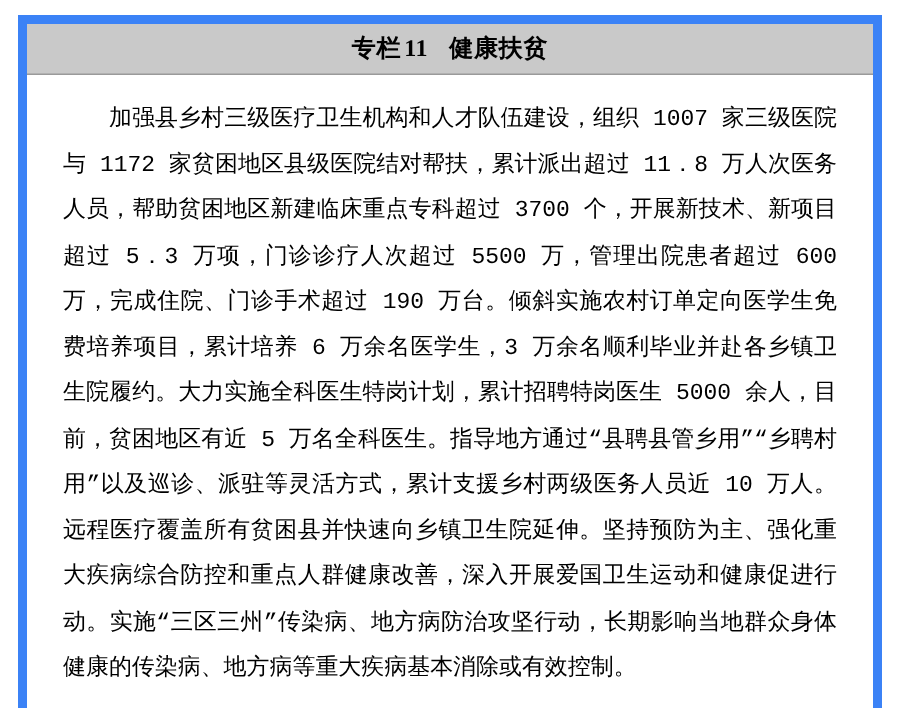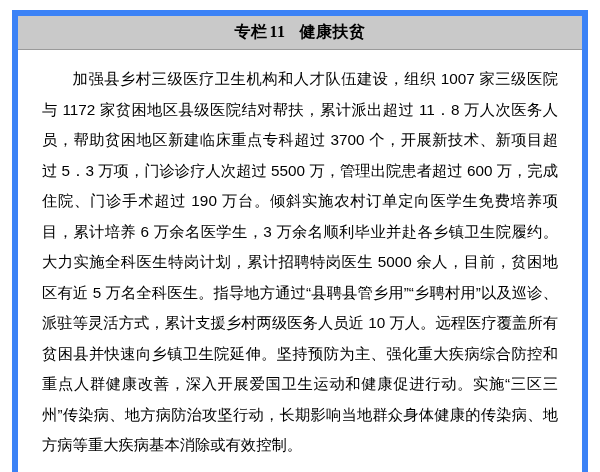--- a/index.html
+++ b/index.html
@@ -54,21 +54,21 @@
     background: #ffffff;
   }
   .para {
     margin: 0;
     font-size: 15.3px;
     line-height: 30.5px;
     color: #000000;
     text-align: justify;
     text-justify: inter-ideograph;
     text-indent: 2em;
-    font-family: Liberation Sans, sans-serif;
+    font-family: Liberation Mono, monospace;
   }
 </style>
 </head>
 <body>
 
 <div class="page">
   <div class="box">
     <div class="box-header">
       <div class="box-title">
         <span>专栏</span><span class="num">11</span><span>健康扶贫</span>

